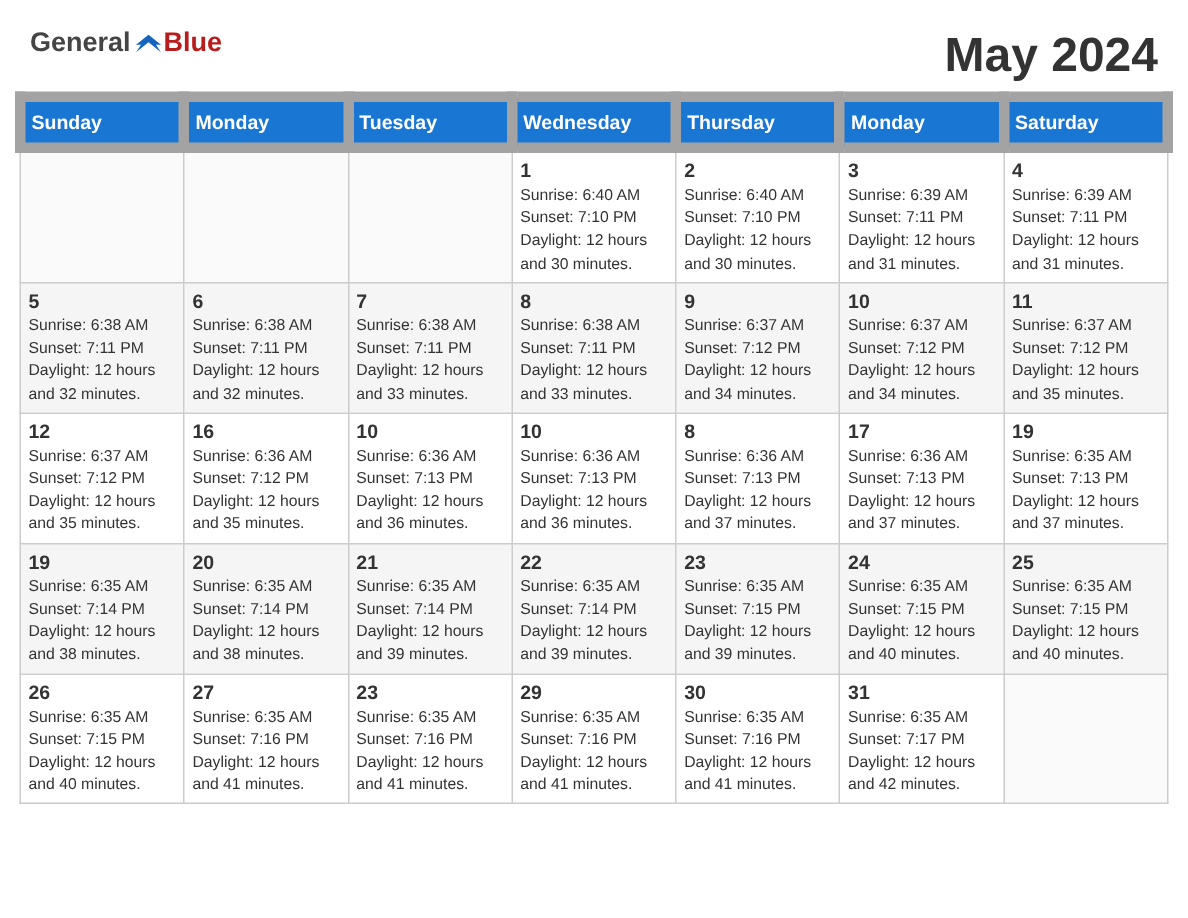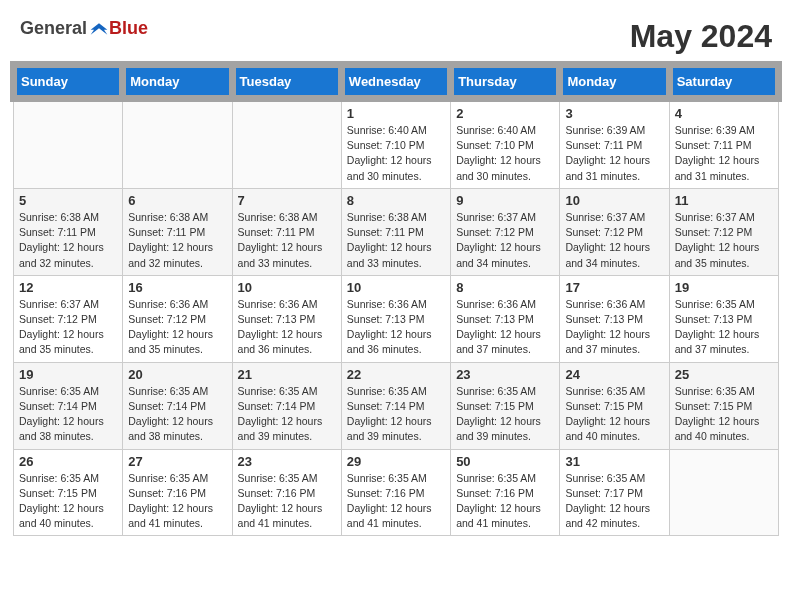--- a/index.html
+++ b/index.html
@@ -239,21 +239,21 @@
         </td>
         <td>
           <span class="day-num">23</span>
           <div class="day-info">Sunrise: 6:35 AM<br>Sunset: 7:16 PM<br>Daylight: 12 hours<br>and 41 minutes.</div>
         </td>
         <td>
           <span class="day-num">29</span>
           <div class="day-info">Sunrise: 6:35 AM<br>Sunset: 7:16 PM<br>Daylight: 12 hours<br>and 41 minutes.</div>
         </td>
         <td>
-          <span class="day-num">50</span>
+          <span class="day-num">30</span>
           <div class="day-info">Sunrise: 6:35 AM<br>Sunset: 7:16 PM<br>Daylight: 12 hours<br>and 41 minutes.</div>
         </td>
         <td>
           <span class="day-num">31</span>
           <div class="day-info">Sunrise: 6:35 AM<br>Sunset: 7:17 PM<br>Daylight: 12 hours<br>and 42 minutes.</div>
         </td>
         <td class="empty-cell"></td>
       </tr>
     </tbody>
 </table>

